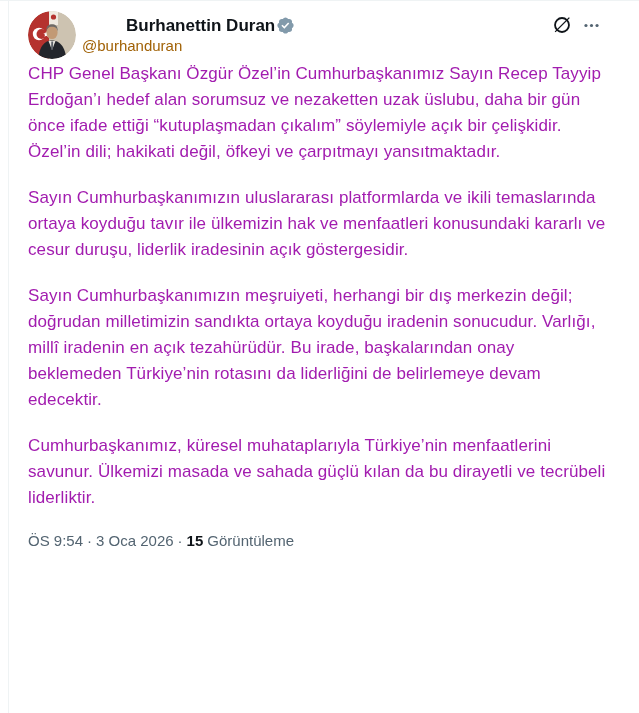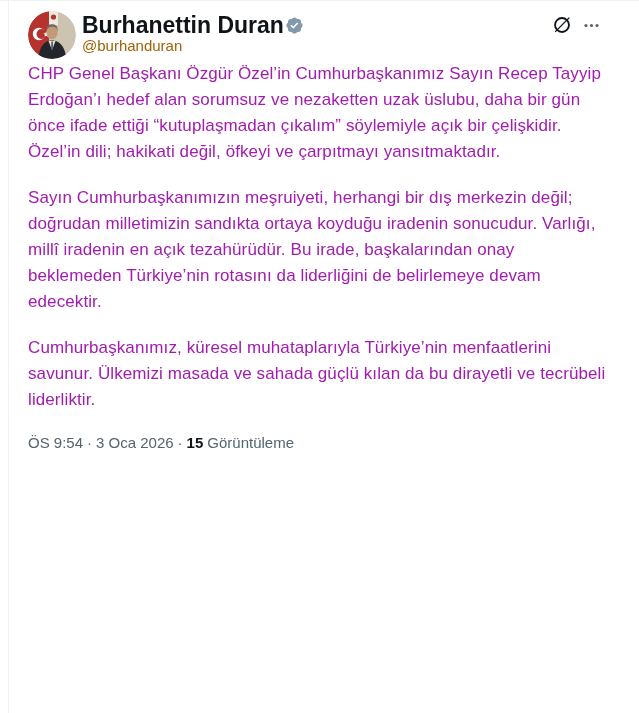--- a/index.html
+++ b/index.html
@@ -43,24 +43,25 @@
     height: 48px;
     display: flex;
     flex-direction: column;
     justify-content: center;
     cursor: pointer;
   }
   .name-row {
     display: flex;
     align-items: center;
     gap: 1px;
-    font-size: 23px;
+    font-size: 17px;
     font-weight: 700;
     line-height: 21px;
     color: #0f1419;
+    margin-left: 44px;
   }
   .badge { display: inline-flex; }
   .badge svg { width: 19px; height: 19px; display: block; }
   .handle {
     font-size: 15px;
     line-height: 20px;
     color: #a16207;
   }
   .header-actions {
     margin-left: auto;
@@ -157,20 +158,21 @@
               <circle cx="5" cy="12" r="2" fill="#536471"></circle>
               <circle cx="12" cy="12" r="2" fill="#536471"></circle>
               <circle cx="19" cy="12" r="2" fill="#536471"></circle>
             </svg>
           </button>
         </div>
       </header>
 
       <div class="tweet-body">
         <p>CHP Genel Başkanı Özgür Özel’in Cumhurbaşkanımız Sayın Recep Tayyip Erdoğan’ı hedef alan sorumsuz ve nezaketten uzak üslubu, daha bir gün önce ifade ettiği “kutuplaşmadan çıkalım” söylemiyle açık bir çelişkidir. Özel’in dili; hakikati değil, öfkeyi ve çarpıtmayı yansıtmaktadır.</p>
+        <p>Sayın Cumhurbaşkanımızın uluslararası platformlarda ve ikili temaslarında ortaya koyduğu tavır ile ülkemizin hak ve menfaatleri konusundaki kararlı ve cesur duruşu, liderlik iradesinin açık göstergesidir.</p>
         <p>Sayın Cumhurbaşkanımızın meşruiyeti, herhangi bir dış merkezin değil; doğrudan milletimizin sandıkta ortaya koyduğu iradenin sonucudur. Varlığı, millî iradenin en açık tezahürüdür. Bu irade, başkalarından onay beklemeden Türkiye’nin rotasını da liderliğini de belirlemeye devam edecektir.</p>
         <p>Cumhurbaşkanımız, küresel muhataplarıyla Türkiye’nin menfaatlerini savunur. Ülkemizi masada ve sahada güçlü kılan da bu dirayetli ve tecrübeli liderliktir.</p>
       </div>
 
       <div class="tweet-footer">
         <span>ÖS 9:54</span>
         <span class="sep">·</span>
         <span>3 Oca 2026</span>
         <span class="sep">·</span>
         <span class="views-count">15</span>

